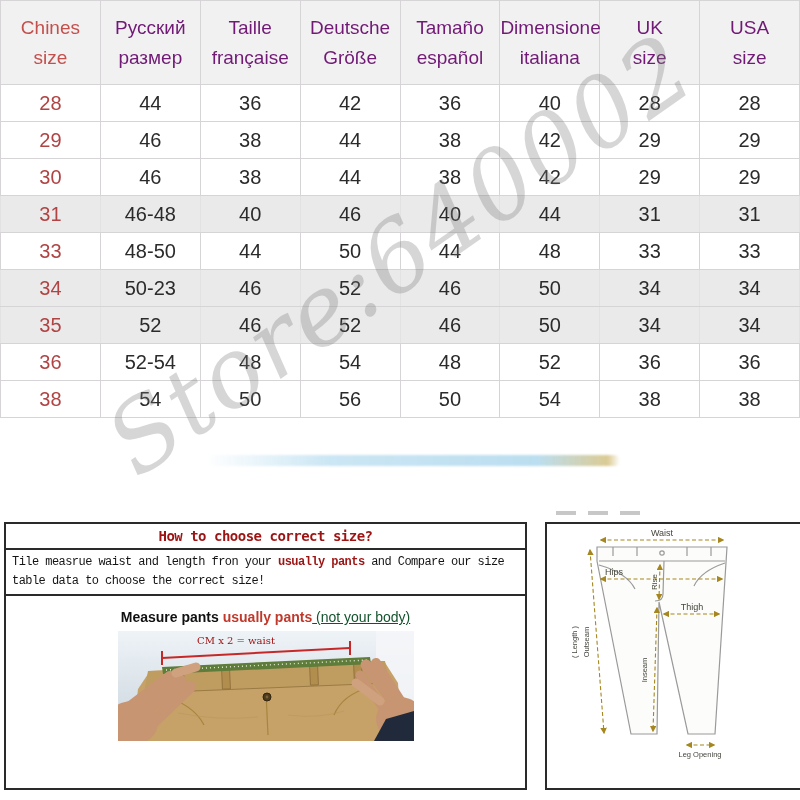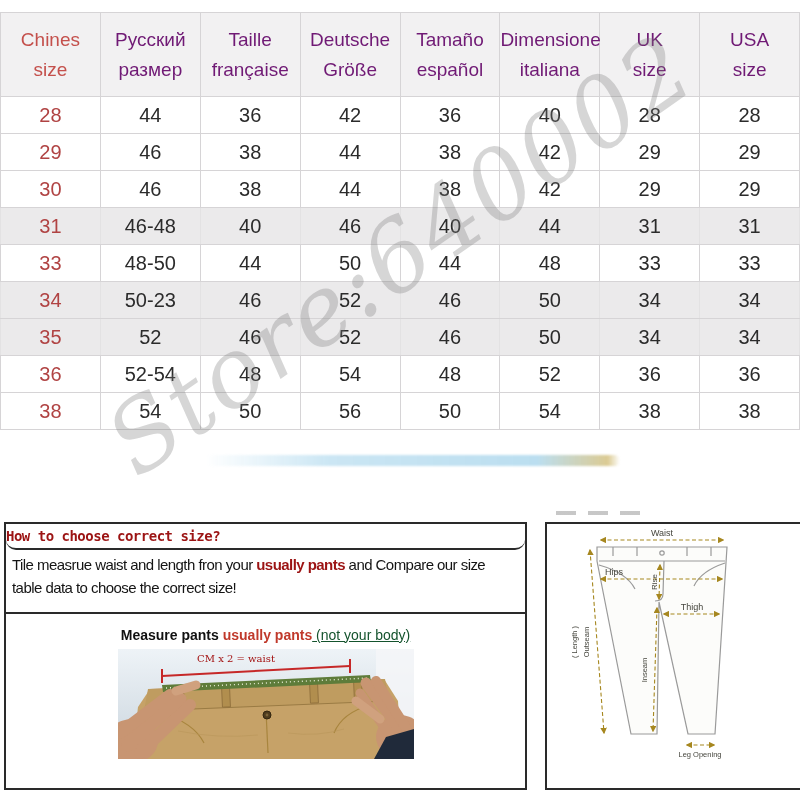--- a/index.html
+++ b/index.html
@@ -1,20 +1,20 @@
 <!DOCTYPE html>
 <html><head>
 <meta charset="utf-8">
 <style>
   html,body{margin:0;padding:0;background:#fff;}
   .page{position:relative;width:800px;height:800px;background:#fff;overflow:hidden;
         font-family:"Liberation Sans",sans-serif;}
 
   
-  table.size-table{position:absolute;left:0;top:12px;width:800px;border-collapse:collapse;
+  table.size-table{position:absolute;left:0;top:0;width:800px;border-collapse:collapse;
         table-layout:fixed;}
   .size-table th,.size-table td{border:1px solid #d6d4d6;text-align:center;padding:0;}
   .size-table thead th{height:83px;background:#f2f1f2;font-size:19px;font-weight:400;
         color:#701a75;line-height:1.55;}
   .size-table thead th.first{color:#c4504c;}
   .size-table td{height:36px;font-size:20px;color:#2b2b2b;background:#ffffff;}
   .size-table td.size-col{color:#b04343;}
   .size-table tr.shaded td{background:#ebeaeb;border-left-color:#e3e2e3;border-right-color:#e3e2e3;}
 
   
@@ -27,25 +27,25 @@
   
   .smudge-cyan{position:absolute;left:205px;top:455px;width:415px;height:11px;border-radius:6px;
         background:linear-gradient(90deg,transparent,rgba(140,200,230,.45) 30%,
           rgba(120,190,225,.5) 80%,rgba(190,160,60,.55) 97%,transparent);filter:blur(1px);}
   .smudge-dashes{position:absolute;left:556px;top:511px;width:92px;height:4px;opacity:.55;
         background:repeating-linear-gradient(90deg,#9a9a9a 0 20px,transparent 20px 32px);}
 
   
   .howto-box{position:absolute;left:4px;top:522px;width:523px;height:268px;
         border:2px solid #2a2a2a;box-sizing:border-box;background:#fff;}
-  .howto-title{height:24px;line-height:24px;border-bottom:2px solid #2a2a2a;
+  .howto-title{height:24px;line-height:24px;text-align:center;border-bottom:2px solid #2a2a2a;
         color:#9c1414;font-family:"DejaVu Sans Mono",monospace;font-weight:bold;
-        font-size:14px;letter-spacing:-0.5px;border-radius:10px;}
-  .howto-text{border-bottom:2px solid #2a2a2a;padding:3px 6px 12px 6px;
-        font-family:Liberation Sans, sans-serif;font-size:15px;letter-spacing:-0.55px;
+        font-size:14px;letter-spacing:-0.5px;}
+  .howto-text{border-bottom:2px solid #2a2a2a;padding:3px 6px 4px 6px;
+        font-family:Liberation Mono, monospace;font-size:12px;letter-spacing:-0.55px;
         color:#141414;line-height:1.55;}
   .howto-text .hl{color:#9c1414;font-weight:bold;}
   .measure-caption{margin-top:13px;text-align:center;font-size:14px;font-weight:bold;color:#101010;}
   .measure-caption .cap-red{color:#c0392b;}
   .measure-caption .cap-paren{color:#14532d;font-weight:normal;text-decoration:underline;}
   .photo-svg{display:block;margin:6px auto 0 auto;}
 
   
   .diagram-box{position:absolute;left:533px;top:522px;width:263px;height:268px;
         border:2px solid #2a2a2a;box-sizing:border-box;background:#fff;margin-left:12px;}

